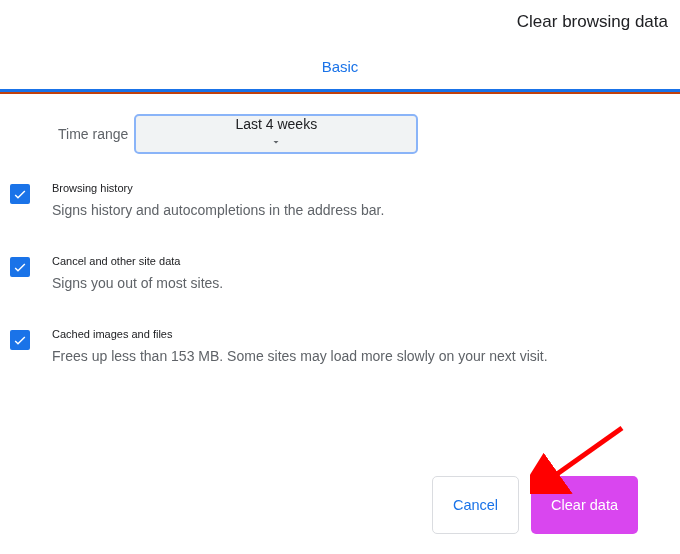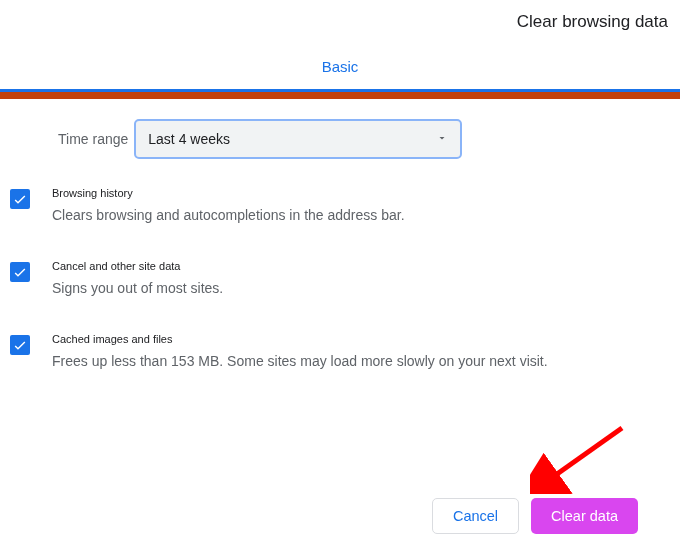--- a/index.html
+++ b/index.html
@@ -12,21 +12,21 @@
     position: relative;
   }
   .title {
     font-size: 17px;
     padding: 12px 12px 12px 12px;
     color: #202124;
     text-align: right;
   }
   .tabs {
     display: flex;
-    border-bottom: 7px solid #c2410c;
+    border-bottom: 2px solid #c2410c;
   }
   .tab {
     flex: 1;
     text-align: center;
     padding: 14px 0;
     font-size: 15px;
     font-weight: 500;
     cursor: pointer;
     border-bottom: 3px solid transparent;
   }
@@ -48,27 +48,28 @@
     margin-left: 48px;
   }
   .time-label {
     color: #5f6368;
     font-size: 14px;
   }
   .dropdown {
     display: flex;
     align-items: center;
     justify-content: space-between;
-    width: 328px;
+    width: 284px;
     height: 40px;
     padding: 0 12px;
     border: 2px solid #8ab4f8;
     border-radius: 5px;
     background: #f1f3f4;
     cursor: pointer;
+    flex-direction: column;
   }
   .dropdown-value {
     font-size: 14px;
     color: #202124;
   }
   .dropdown-caret {
     color: #5f6368;
   }
   .check-row {
     display: flex;
@@ -103,21 +104,21 @@
     line-height: 1.5;
   }
   .buttons {
     position: absolute;
     right: 42px;
     bottom: 20px;
     display: flex;
     gap: 12px;
   }
   .btn {
-    padding: 9px 20px;
+    padding: 20px 20px;
     border-radius: 5px;
     font-size: 14.5px;
     font-weight: 500;
     cursor: pointer;
     border: none;
   }
   .btn-cancel {
     background: #fff;
     color: #1a73e8;
     border: 1px solid #dadce0;
@@ -156,21 +157,21 @@
   </div>
 
   <div class="check-row">
     <div class="checkbox">
       <svg viewBox="0 0 24 24">
           <path fill="#fff" d="M9 16.2l-3.5-3.5L4 14.2l5 5 11-11-1.5-1.5z"></path>
         </svg>
     </div>
     <div class="check-text">
       <div class="check-title">Browsing history</div>
-      <div class="check-desc">Clears browsing and autocompletions in the address bar.</div>
+      <div class="check-desc">Signs history and autocompletions in the address bar.</div>
     </div>
   </div>
 
   <div class="check-row">
     <div class="checkbox">
       <svg viewBox="0 0 24 24">
           <path fill="#fff" d="M9 16.2l-3.5-3.5L4 14.2l5 5 11-11-1.5-1.5z"></path>
         </svg>
     </div>
     <div class="check-text">

